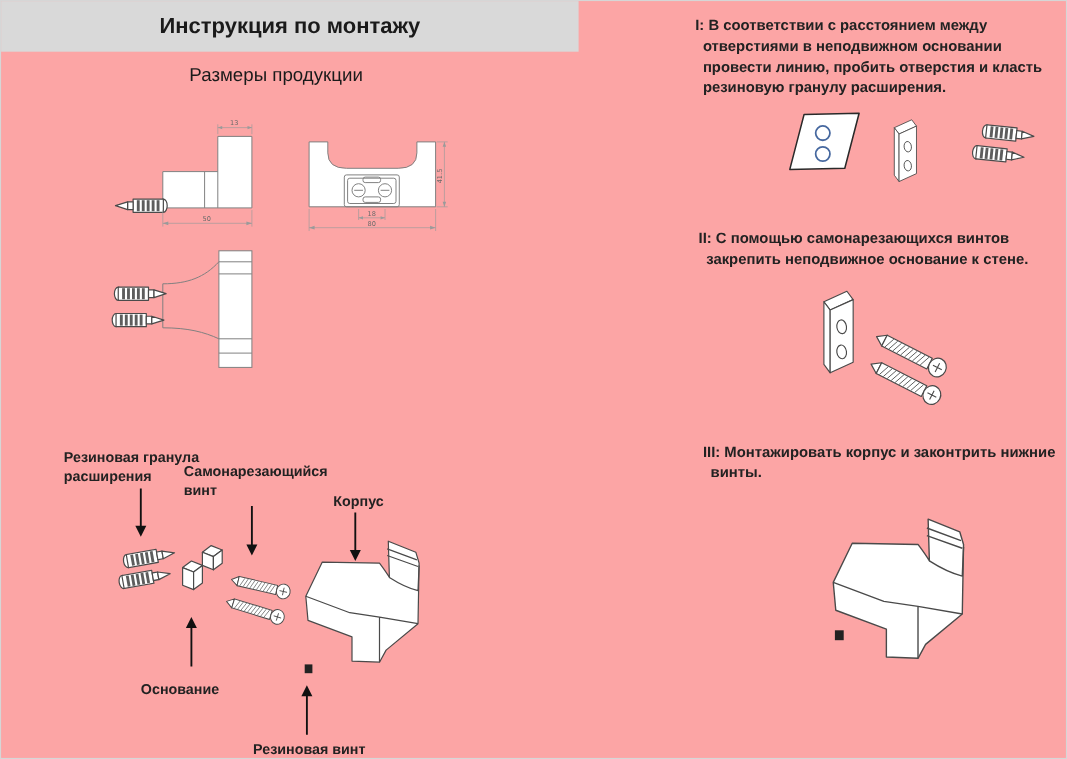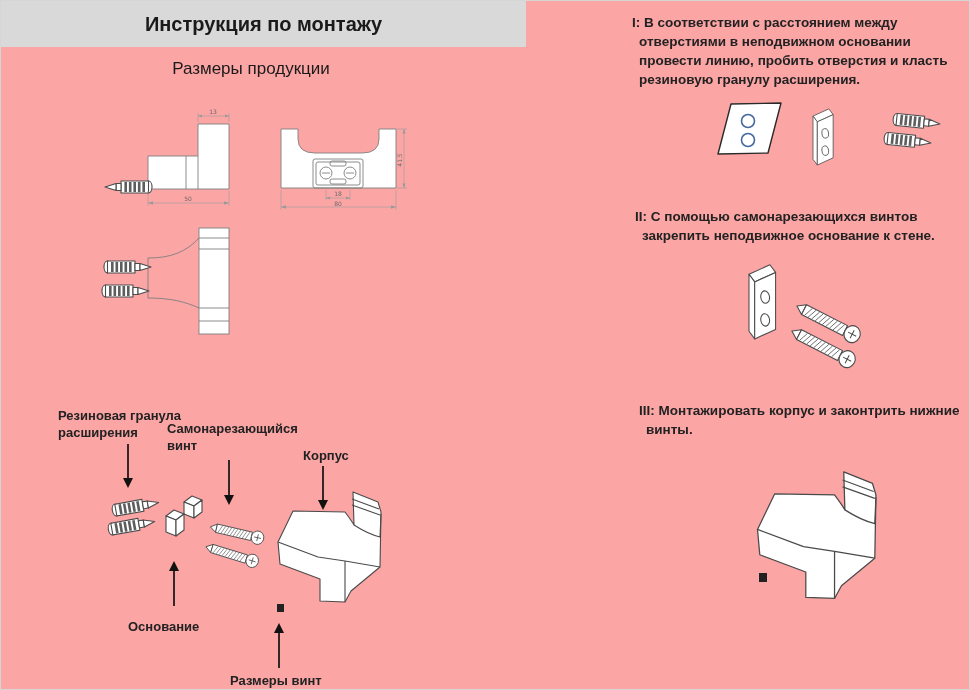--- a/index.html
+++ b/index.html
@@ -161,21 +161,21 @@
     <g>
       <path d="M173,197 L183,197 L178,187 Z" class="arrowhead"></path>
       <line x1="178" y1="195" x2="178" y2="232" class="arrow"></line>
     </g>
   </svg>
 
   <div class="abs part-label" style="left:57px;top:406px;width:142px;">Резиновая гранула расширения</div>
   <div class="abs part-label" style="left:166px;top:419px;width:132px;">Самонарезающийся винт</div>
   <div class="abs part-label" style="left:302px;top:446px;">Корпус</div>
   <div class="abs part-label" style="left:127px;top:617px;">Основание</div>
-  <div class="abs part-label" style="left:229px;top:671px;">Размеры винт</div>
+  <div class="abs part-label" style="left:229px;top:671px;">Резиновая винт</div>
 
   <div class="abs step-text" style="left:631px;top:12px;width:337px;">I: В соответствии с расстоянием между отверстиями в неподвижном основании провести линию, пробить отверстия и класть резиновую гранулу расширения.</div>
 
   <svg class="abs" style="left:700px;top:95px;" width="255" height="90" viewBox="0 0 255 90">
     <path d="M17,58 L30,8 L80,7 L67,57 Z" class="blk"></path>
     <circle cx="47" cy="25" r="6.5" fill="#fff" stroke="#46689f" stroke-width="1.6"></circle>
     <circle cx="47" cy="44" r="6.5" fill="#fff" stroke="#46689f" stroke-width="1.6"></circle>
     <use href="#sym-plate3d" transform="translate(112,10) scale(0.72)"></use>
     <use href="#sym-anchor" transform="translate(192,15) rotate(6)"></use>
     <use href="#sym-anchor" transform="translate(183,34) rotate(6)"></use>

